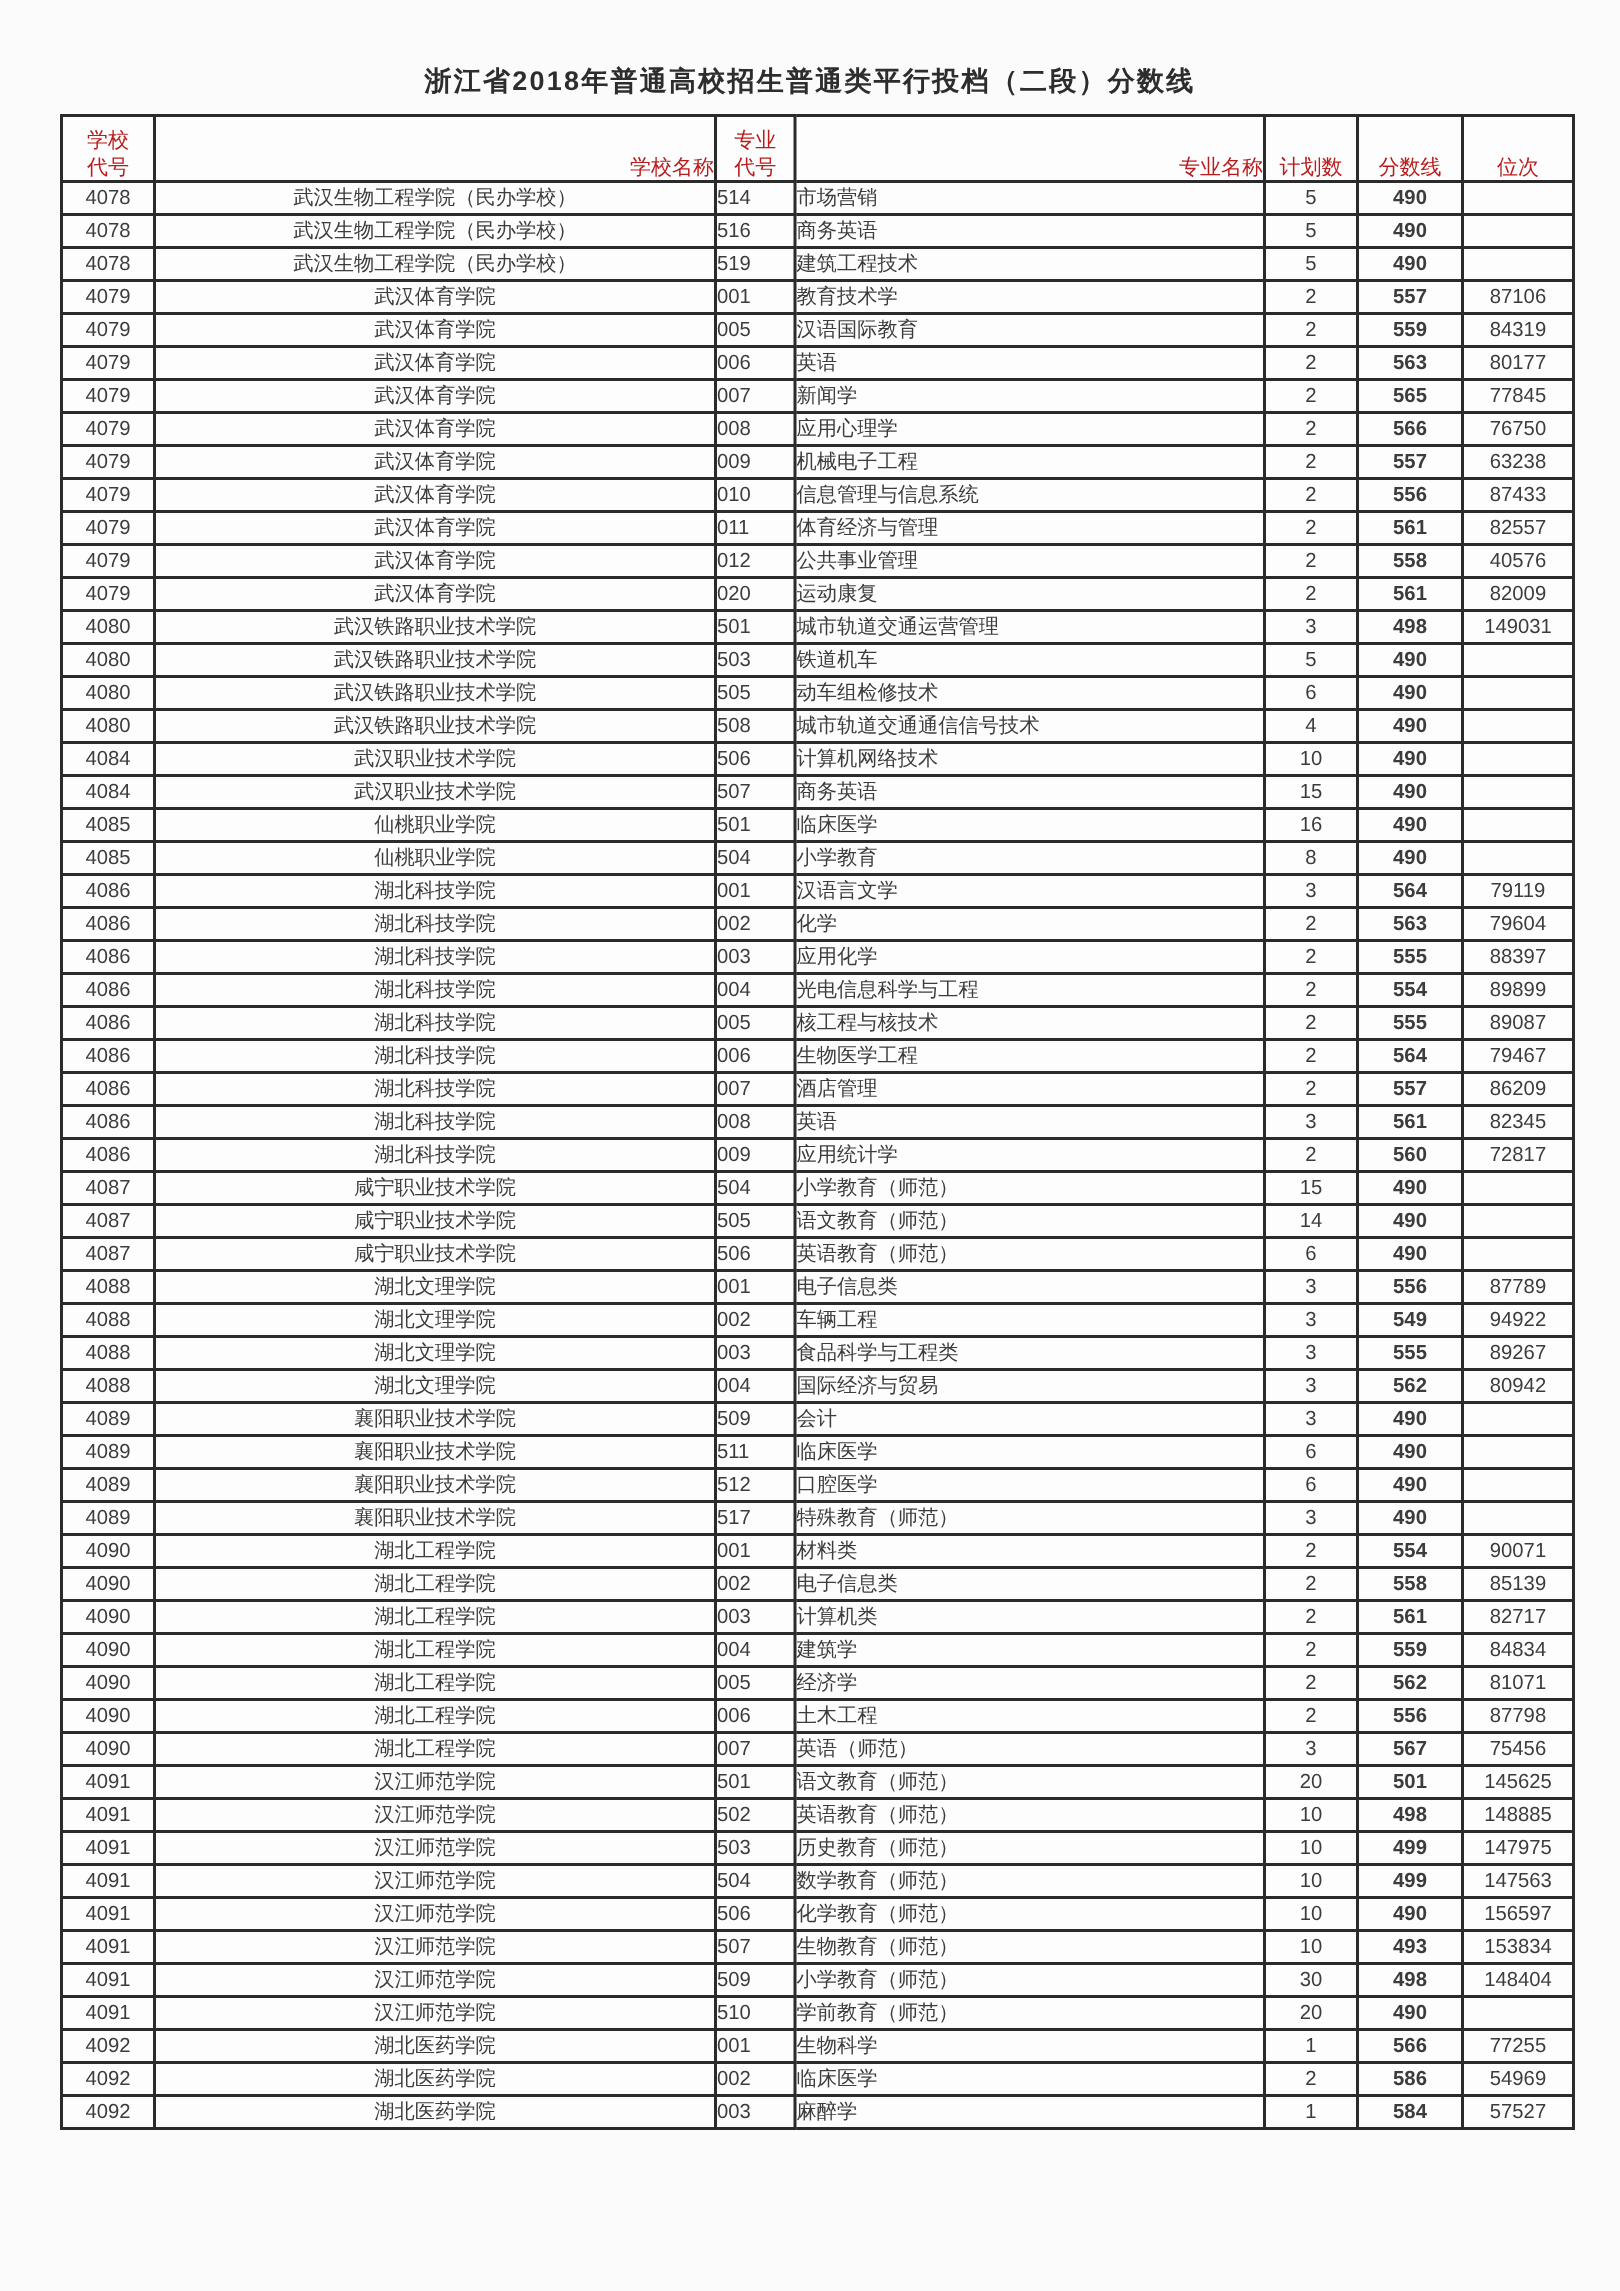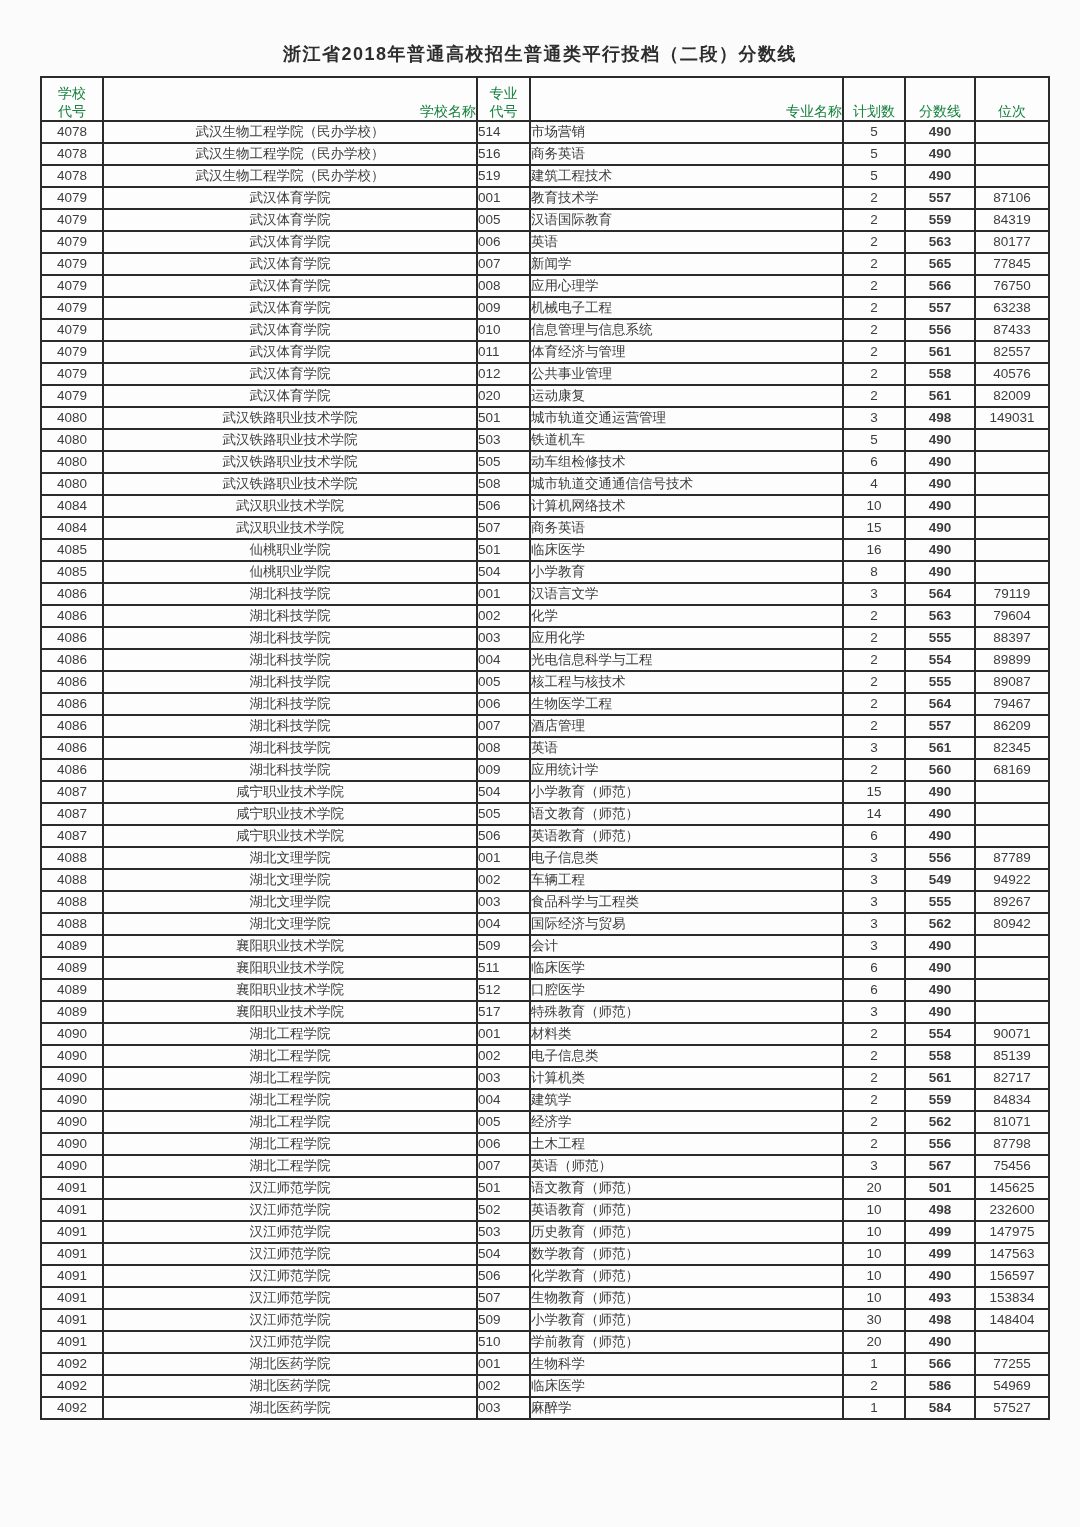--- a/index.html
+++ b/index.html
@@ -35,21 +35,21 @@
     border: 2px solid #2b2b2b;
     overflow: hidden;
     white-space: nowrap;
     font-weight: normal;
     box-sizing: border-box;
   }
   .scores-table thead th {
     height: 44px;
     vertical-align: bottom;
     font-size: 14px;
-    color: #15803d;
+    color: #b91c1c;
     padding: 0 0 0 0;
     line-height: 1.25;
   }
   th.h-center { text-align: center; }
   th.h-left   { text-align: right; padding-left: 5px; }
   .scores-table tbody td {
     height: 20px;
     line-height: 20px;
     font-size: 13.5px;
     color: #3c3c3c;
@@ -351,21 +351,21 @@
         <td class="col-score">561</td>
         <td class="col-rank">82345</td>
       </tr>
       <tr>
         <td class="col-code">4086</td>
         <td class="col-school">湖北科技学院</td>
         <td class="col-mcode">009</td>
         <td class="col-major">应用统计学</td>
         <td class="col-plan">2</td>
         <td class="col-score">560</td>
-        <td class="col-rank">68169</td>
+        <td class="col-rank">72817</td>
       </tr>
       <tr>
         <td class="col-code">4087</td>
         <td class="col-school">咸宁职业技术学院</td>
         <td class="col-mcode">504</td>
         <td class="col-major">小学教育（师范）</td>
         <td class="col-plan">15</td>
         <td class="col-score">490</td>
         <td class="col-rank"></td>
       </tr>
@@ -531,21 +531,21 @@
         <td class="col-score">501</td>
         <td class="col-rank">145625</td>
       </tr>
       <tr>
         <td class="col-code">4091</td>
         <td class="col-school">汉江师范学院</td>
         <td class="col-mcode">502</td>
         <td class="col-major">英语教育（师范）</td>
         <td class="col-plan">10</td>
         <td class="col-score">498</td>
-        <td class="col-rank">232600</td>
+        <td class="col-rank">148885</td>
       </tr>
       <tr>
         <td class="col-code">4091</td>
         <td class="col-school">汉江师范学院</td>
         <td class="col-mcode">503</td>
         <td class="col-major">历史教育（师范）</td>
         <td class="col-plan">10</td>
         <td class="col-score">499</td>
         <td class="col-rank">147975</td>
       </tr>

